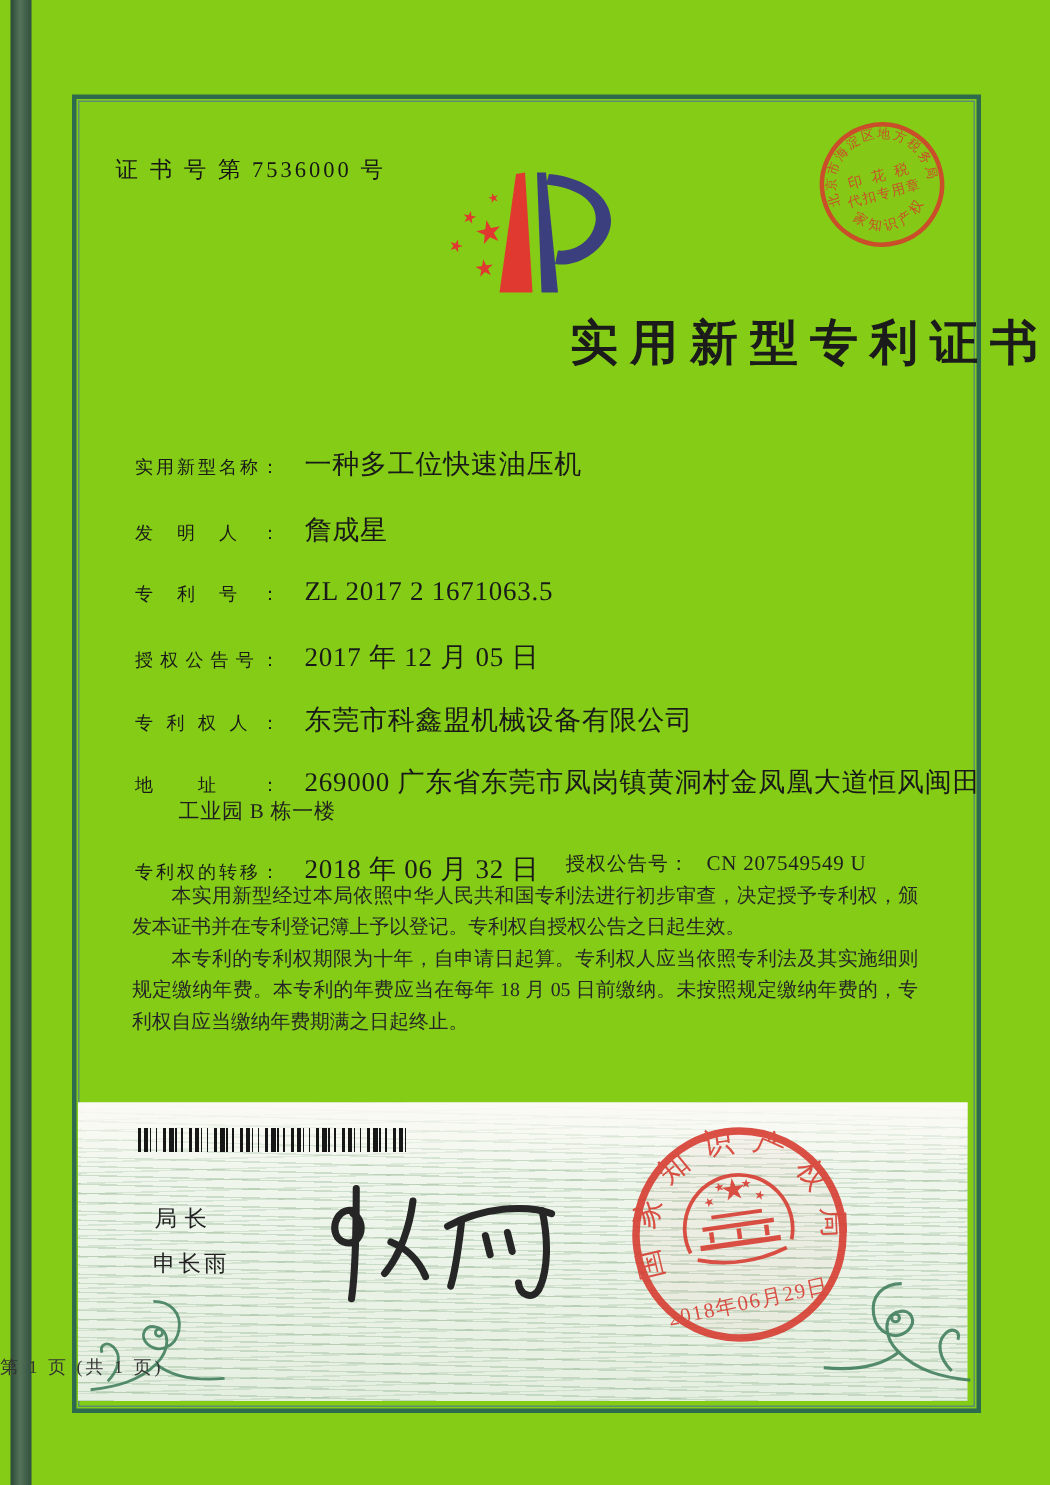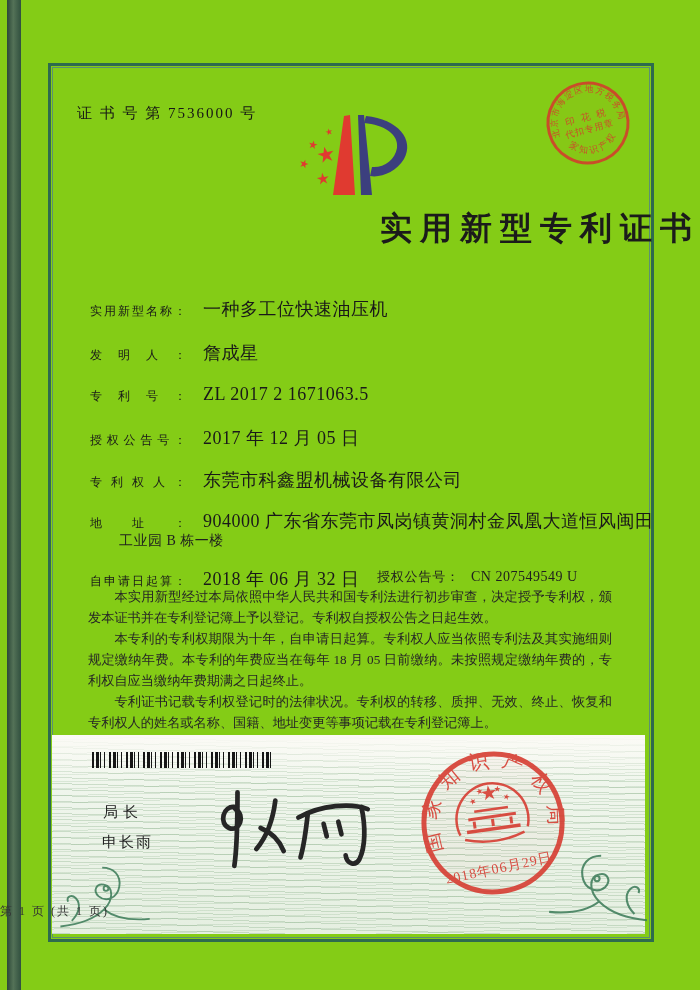--- a/index.html
+++ b/index.html
@@ -118,36 +118,35 @@
   <div class="frow" style="top:426px">
     <span class="flabel">授权公告号：</span>
     <span class="fvalue">2017 年 12 月 05 日</span>
   </div>
   <div class="frow" style="top:468px">
     <span class="flabel">专利权人：</span>
     <span class="fvalue">东莞市科鑫盟机械设备有限公司</span>
   </div>
   <div class="frow" style="top:509px">
     <span class="flabel">地址：</span>
-    <span class="fvalue">904000 广东省东莞市凤岗镇黄洞村金凤凰大道恒风闽田</span>
+    <span class="fvalue">269000 广东省东莞市凤岗镇黄洞村金凤凰大道恒风闽田</span>
   </div>
   <div class="addr2">工业园 B 栋一楼</div>
   <div class="frow" style="top:567px">
-    <span class="flabel">自申请日起算：</span>
+    <span class="flabel">专利权的转移：</span>
     <span class="fvalue">2018 年 06 月 32 日</span>
   </div>
   <div class="frow-right" style="top:567px">
     <span class="flabel-sm">授权公告号：</span>
     <span class="fvalue-sm">CN 207549549 U</span>
   </div>
 
   <div class="paras">
     <p>本实用新型经过本局依照中华人民共和国专利法进行初步审查，决定授予专利权，颁发本证书并在专利登记簿上予以登记。专利权自授权公告之日起生效。</p>
     <p>本专利的专利权期限为十年，自申请日起算。专利权人应当依照专利法及其实施细则规定缴纳年费。本专利的年费应当在每年 18 月 05 日前缴纳。未按照规定缴纳年费的，专利权自应当缴纳年费期满之日起终止。</p>
-    <p>专利证书记载专利权登记时的法律状况。专利权的转移、质押、无效、终止、恢复和专利权人的姓名或名称、国籍、地址变更等事项记载在专利登记簿上。</p>
   </div>
 
   <div class="barcode"></div>
   <div class="sign-role">局长</div>
   <div class="sign-name">申长雨</div>
 
   <svg class="signature-svg" viewBox="0 0 160 80">
     <g fill="none" stroke="#262626" stroke-width="4.5" stroke-linecap="round">
       <path d="M28,20 C16,18 12,36 22,40 C32,44 38,28 28,22"></path>
       <path d="M30,6 C30,28 30,56 27,76"></path>

